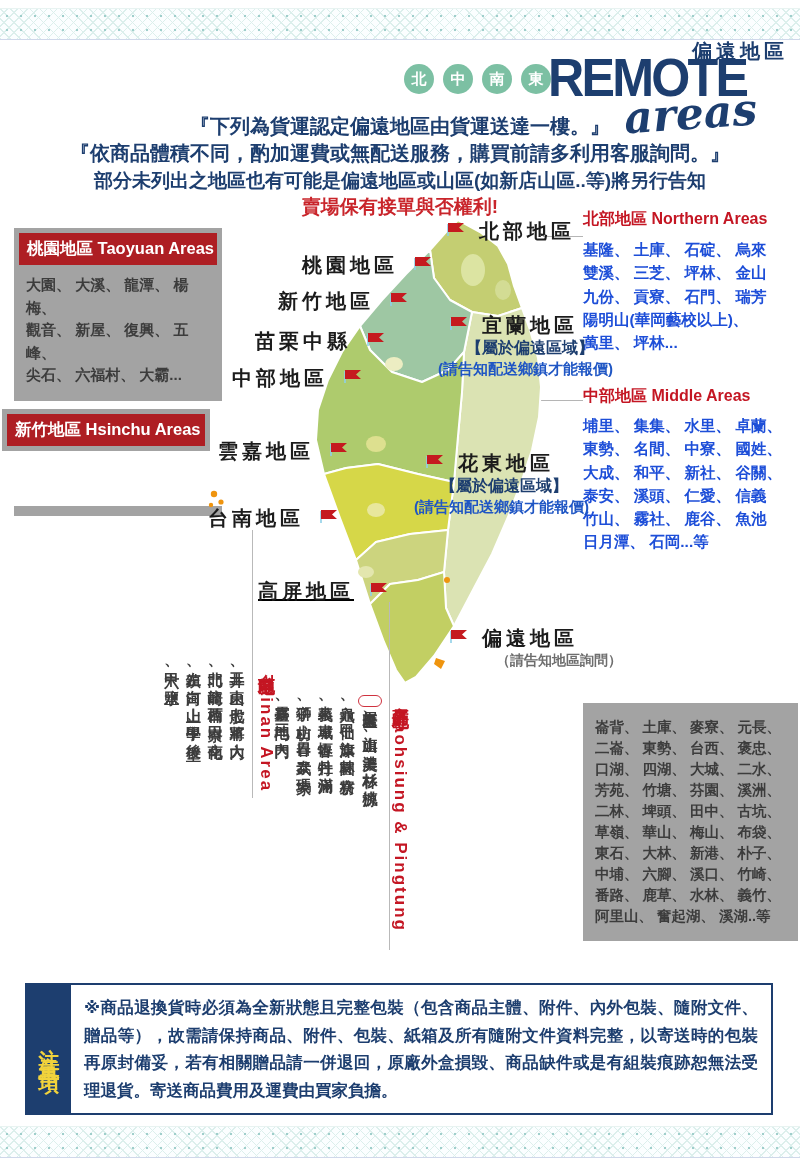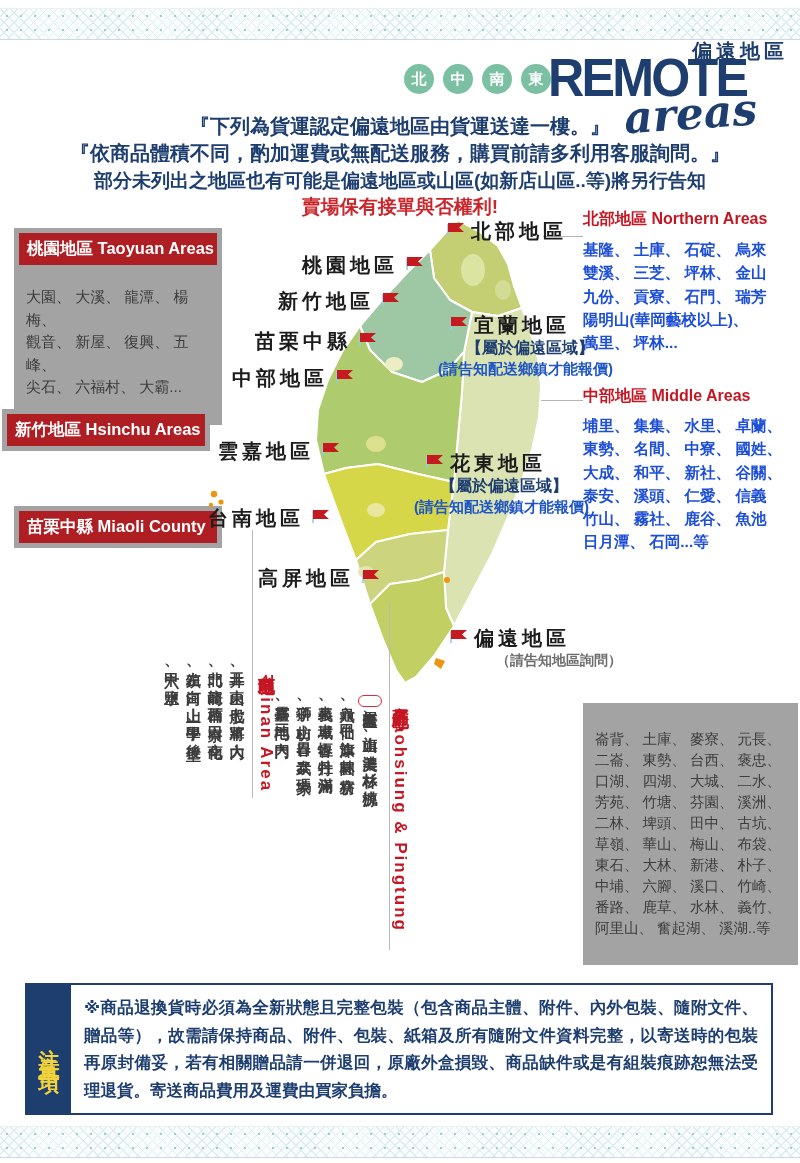--- a/index.html
+++ b/index.html
@@ -31,29 +31,29 @@
   .intro{left:0;width:800px;text-align:center;color:#1d3e6f;font-weight:bold;white-space:nowrap;}
   .l1{top:113px;font-size:20px;}
   .l2{top:140px;font-size:20px;}
   .l3{top:168px;font-size:19px;}
   .l4{top:194px;font-size:19px;color:#c9252b;}
 
   
   .rbox{width:198px;background:#a3a3a3;border:5px solid #a3a3a3;}
   .rbox .hd{background:#ae1e23;color:#fff;font-weight:bold;font-size:16.5px;
             padding:5px 6px 5px 8px;white-space:nowrap;}
-  .rbox .bd{padding:21px 7px;font-size:15px;font-weight:normal;color:#3c3c3c;
+  .rbox .bd{padding:9px 7px;font-size:15px;font-weight:bold;color:#3c3c3c;
             line-height:1.5;white-space:pre-line;}
   .redhead{color:#c41623;font-weight:bold;font-size:16px;white-space:nowrap;}
   .plainlist{font-size:15.5px;font-weight:bold;color:#1d4ed8;line-height:1.5;white-space:pre-line;}
   .leader-h{background:#b5b5b5;height:1px;}
   .leader-v{background:#b9b9b9;width:1px;}
 
   
-  .map-label{display:flex;gap:6px;align-items:flex-start;}
+  .map-label{display:flex;gap:14px;align-items:flex-start;}
   .map-label .txt{font-family:"Liberation Serif","DejaVu Serif",serif;font-weight:bold;
                   font-size:20px;letter-spacing:4px;color:#1c1c1c;white-space:nowrap;}
   .note-navy{color:#1d3e6f;font-weight:bold;font-size:16px;white-space:nowrap;}
   .note-blue{color:#1f56c4;font-weight:bold;font-size:15px;white-space:nowrap;}
   .note-gray{color:#6e6e6e;font-weight:bold;font-size:14px;white-space:nowrap;}
 
   
   .vgroup{writing-mode:vertical-rl;text-orientation:mixed;}
   .vhead{color:#c41623;font-weight:bold;font-size:17px;letter-spacing:2px;
          padding-left:7px;white-space:nowrap;}
@@ -97,21 +97,20 @@
 <div class="abs rbox" style="left:14px;top:228px;">
   <div class="hd">桃園地區 Taoyuan Areas</div>
   <div class="bd">大園、 大溪、 龍潭、 楊梅、
 觀音、 新屋、 復興、 五峰、
 尖石、 六福村、 大霸...</div>
 </div>
 <div class="abs rbox" style="left:2px;top:368px;margin-top:41px;">
   <div class="hd">新竹地區 Hsinchu Areas</div>
 </div>
 <div class="abs rbox" style="left:14px;top:506px;">
-  <div class="hd">苗栗中縣 Miaoli County</div>
 </div>
 
 <div class="abs leader-h" style="left:543px;top:236px;width:40px;"></div>
 <div class="abs redhead" style="left:583px;top:209px;">北部地區 Northern Areas</div>
 <div class="abs plainlist" style="left:583px;top:238px;width:210px;">基隆、 土庫、 石碇、 烏來
 雙溪、 三芝、 坪林、 金山
 九份、 貢寮、 石門、 瑞芳
 陽明山(華岡藝校以上)、
 萬里、 坪林...</div>
 
@@ -230,21 +229,21 @@
 <div class="abs note-navy" style="left:440px;top:476px;">【屬於偏遠區域】</div>
 <div class="abs note-blue" style="left:414px;top:498px;">(請告知配送鄉鎮才能報價)</div>
 
 <div class="abs map-label" style="left:208px;top:505px;">
   <span class="txt">台南地區</span>
   <svg class="flag" width="20" height="17">
       <line x1="3" y1="4" x2="3" y2="16" stroke="#8fd0e8" stroke-width="1.6"></line>
       <polygon points="3,3 19,3 14,7.5 19,12 3,12" fill="#c51a1f"></polygon>
     </svg>
 </div>
-<div class="abs map-label" style="left:258px;top:565px;">
+<div class="abs map-label" style="left:258px;top:578px;text-decoration:underline;">
   <span class="txt">高屏地區</span>
   <svg class="flag" width="20" height="17">
       <line x1="3" y1="4" x2="3" y2="16" stroke="#8fd0e8" stroke-width="1.6"></line>
       <polygon points="3,3 19,3 14,7.5 19,12 3,12" fill="#c51a1f"></polygon>
     </svg>
 </div>
 <div class="abs map-label" style="left:448px;top:625px;">
   <svg class="flag" width="20" height="17">
       <line x1="3" y1="4" x2="3" y2="16" stroke="#8fd0e8" stroke-width="1.6"></line>
       <polygon points="3,3 19,3 14,7.5 19,12 3,12" fill="#c51a1f"></polygon>

